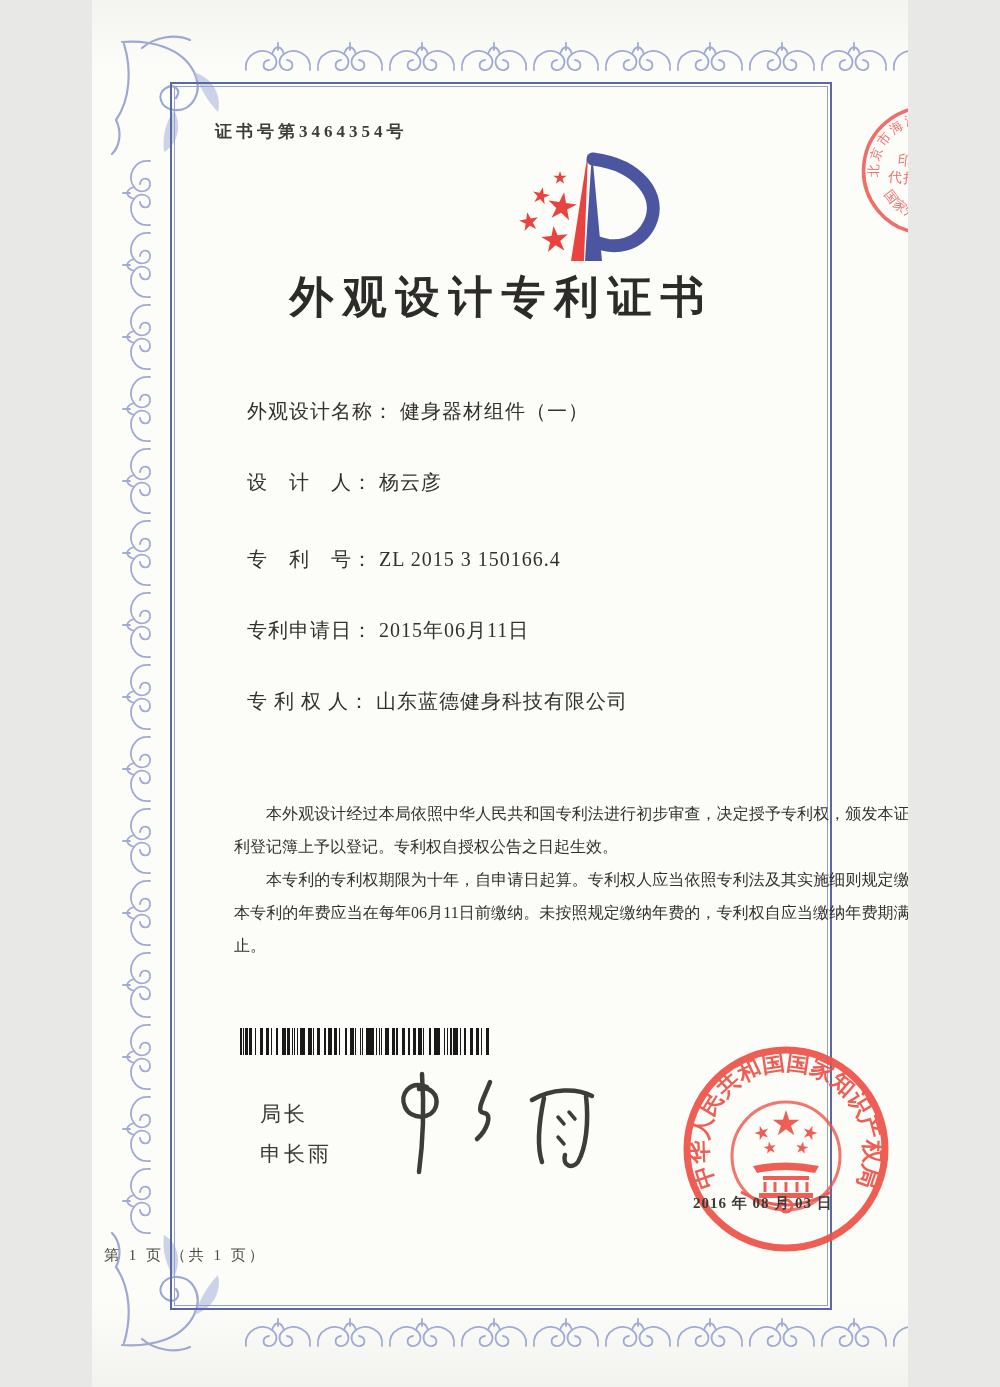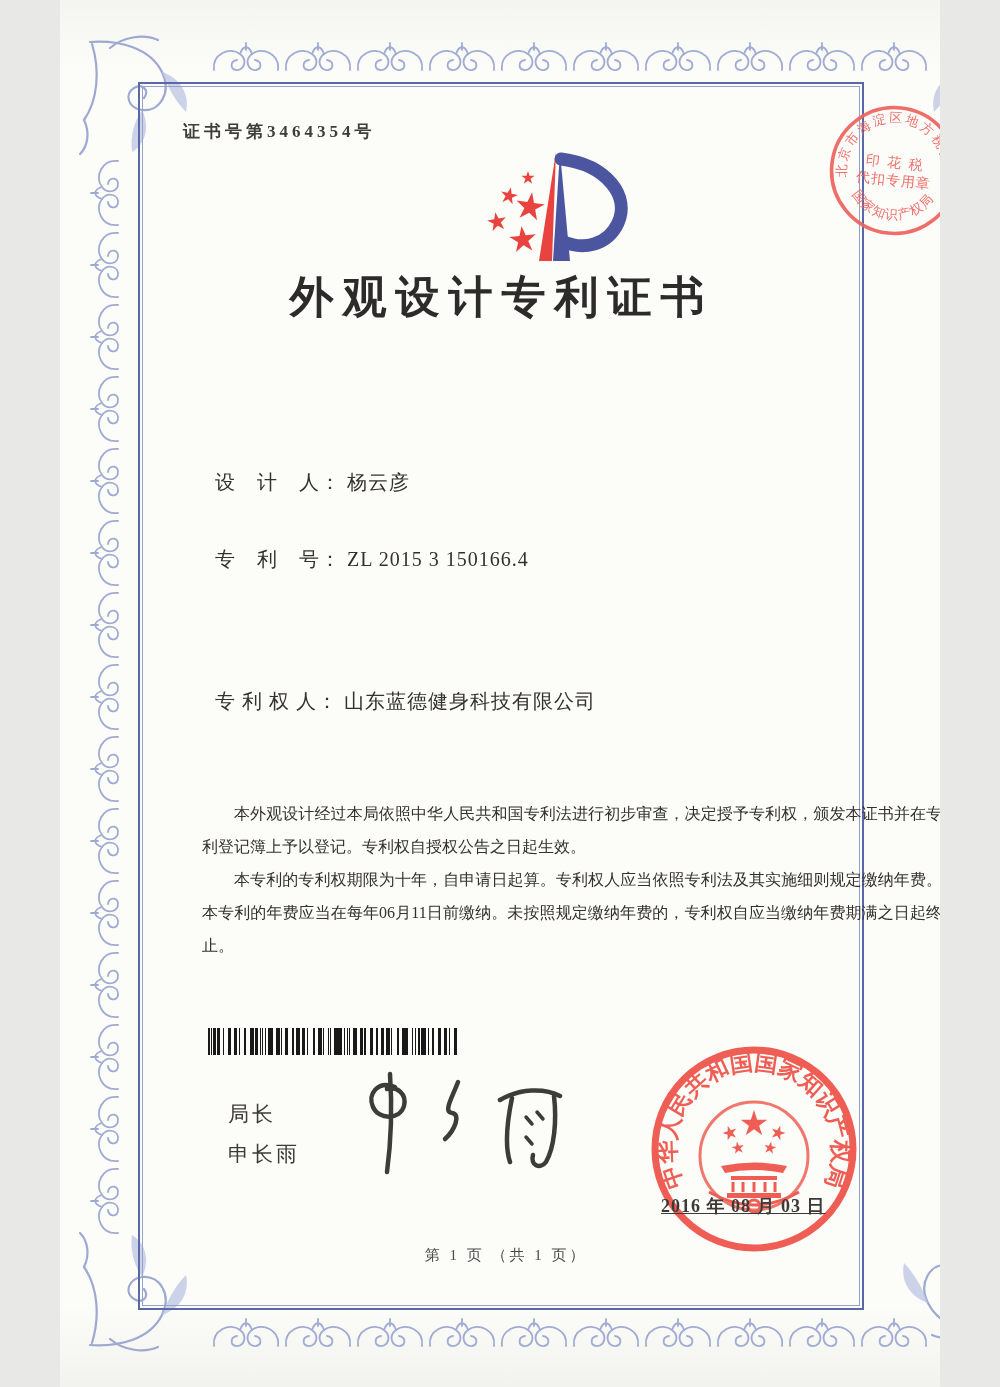--- a/index.html
+++ b/index.html
@@ -1,17 +1,17 @@
 <!DOCTYPE html>
 <html><head>
 <meta charset="utf-8">
 <style>
   html,body { margin:0; padding:0; background:#e8e8e6; }
   .page {
-    position:relative; width:880px; height:1387px; margin:0 auto;
+    position:relative; width:816px; height:1387px; margin:0 auto;
     background: linear-gradient(180deg,#f4f4f0 0%, #fcfcf9 5%, #fcfcf9 94%, #f2f2ee 100%);
     font-family:"Liberation Serif","DejaVu Serif",serif;
     color:#2e2d2b; overflow:hidden;
   }
   .abs { position:absolute; }
   .lace { position:absolute; inset:0; pointer-events:none; }
   .frame-outer { position:absolute; left:78px; top:82px; right:76px; bottom:77px;
     border:2.5px solid #5a68a5; }
   .frame-inner { position:absolute; inset:2px; border:1px solid #96a1cb; }
   .cert-no { left:123px; top:120px; font-size:17px; font-weight:600;
@@ -23,23 +23,23 @@
   .paras { left:142px; top:797px; width:740px; font-size:16px; line-height:33px;
     text-align:justify; color:#33312e; }
   .paras p { margin:0; text-indent:2em; }
   .barcode { left:148px; top:1028px; width:249px; height:27px;
     background-image:
       repeating-linear-gradient(90deg,#191919 0 2px,transparent 2px 5px,#191919 5px 8px,transparent 8px 10px,#191919 10px 11px,transparent 11px 15px,#191919 15px 16px,transparent 16px 21px),
       repeating-linear-gradient(90deg,transparent 0 3px,#191919 3px 4px,transparent 4px 9px,#191919 9px 12px,transparent 12px 17px);
   }
   .signer { left:148px; font-family:"Liberation Sans","DejaVu Sans",sans-serif;
     font-size:21px; letter-spacing:3px; color:#3a3936;margin-left:20px; }
-  .seal-date { left:601px; top:1194px; width:210px; font-size:18px; font-weight:600;
-    letter-spacing:1px; color:#3b3a37; z-index:5;text-decoration:underline; }
-  .footer { left:12px; right:0; top:1246px; text-align:center; font-size:15px;
+  .seal-date { left:601px; top:1194px; width:210px; font-size:15px; font-weight:600;
+    letter-spacing:1px; color:#3b3a37; z-index:5; }
+  .footer { left:12px; right:0; top:1246px; text-align:left; font-size:15px;
     letter-spacing:3px; color:#4a4a48; }
   svg text { font-family:"Liberation Serif","DejaVu Serif",serif; }
 </style>
 </head>
 <body>
 
 <div class="page">
 
   <svg class="lace" width="1000" height="1387" viewBox="0 0 1000 1387" aria-hidden="true">
     <defs>
@@ -164,25 +164,31 @@
       <use href="#star" transform="translate(72,62) scale(1.5) rotate(8)"></use>
       <use href="#star" transform="translate(65,95) scale(1.4) rotate(-6)"></use>
     </g>
     <polygon points="98,7 81,116 94,116" fill="#e8433f"></polygon>
     <polygon points="102,7 95,116 112,116" fill="#4c56a0"></polygon>
     <path d="M103,14 C150,20 172,52 160,78 C150,100 125,106 104,96" fill="none" stroke="#4c56a0" stroke-width="13" stroke-linecap="round"></path>
   </svg>
 
   <div class="abs title">外观设计专利证书</div>
 
+  <div class="abs field" style="top:398px">
+    <span class="lab">外观设计名称：</span><span>健身器材组件（一）</span>
+  </div>
   <div class="abs field" style="top:469px">
     <span class="lab">设　计　人：</span><span>杨云彦</span>
   </div>
   <div class="abs field" style="top:546px">
     <span class="lab">专　利　号：</span><span>ZL 2015 3 150166.4</span>
+  </div>
+  <div class="abs field" style="top:617px">
+    <span class="lab">专利申请日：</span><span>2015年06月11日</span>
   </div>
   <div class="abs field" style="top:688px">
     <span class="lab">专 利 权 人：</span><span>山东蓝德健身科技有限公司</span>
   </div>
 
   <div class="abs paras">
     <p>本外观设计经过本局依照中华人民共和国专利法进行初步审查，决定授予专利权，颁发本证书并在专利登记簿上予以登记。专利权自授权公告之日起生效。</p>
     <p>本专利的专利权期限为十年，自申请日起算。专利权人应当依照专利法及其实施细则规定缴纳年费。本专利的年费应当在每年06月11日前缴纳。未按照规定缴纳年费的，专利权自应当缴纳年费期满之日起终止。</p>
   </div>
 

